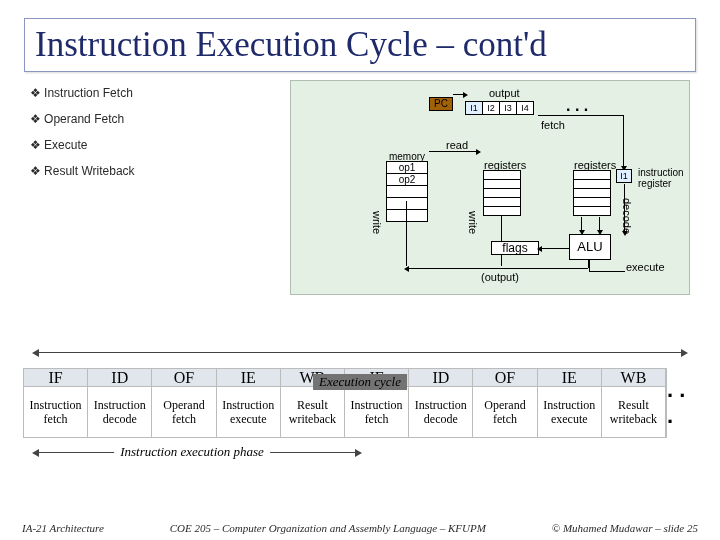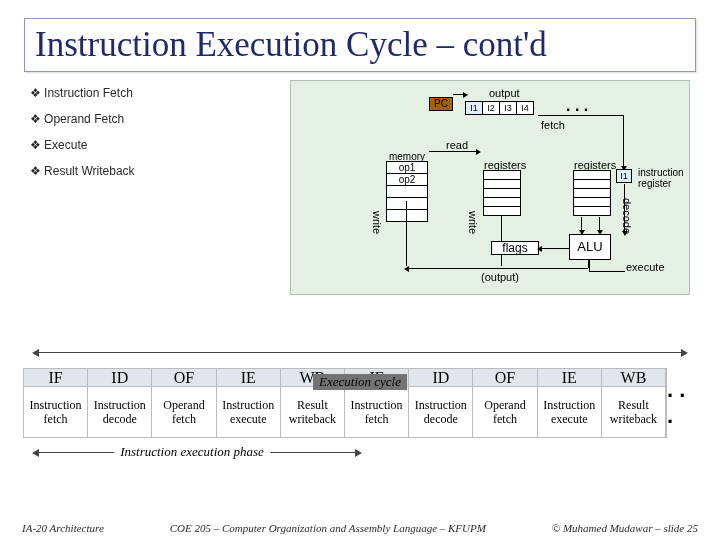--- a/index.html
+++ b/index.html
@@ -254,18 +254,18 @@
         </div>
       <div class="tl-more">. . .</div>
     </div>
     <div class="tl-bottom-arrow">
       <div class="ln" style="right:50%"></div>
       <div class="tl-bottom-cap" style="left:25%">Instruction execution phase</div>
     </div>
   </div>
 
   <div class="footer">
-    <span>IA-20 Architecture</span>
+    <span>IA-21 Architecture</span>
     <span>COE 205 – Computer Organization and Assembly Language – KFUPM</span>
     <span>© Muhamed Mudawar – slide 25</span>
   </div>
 
 </div>
 
 </body></html>

